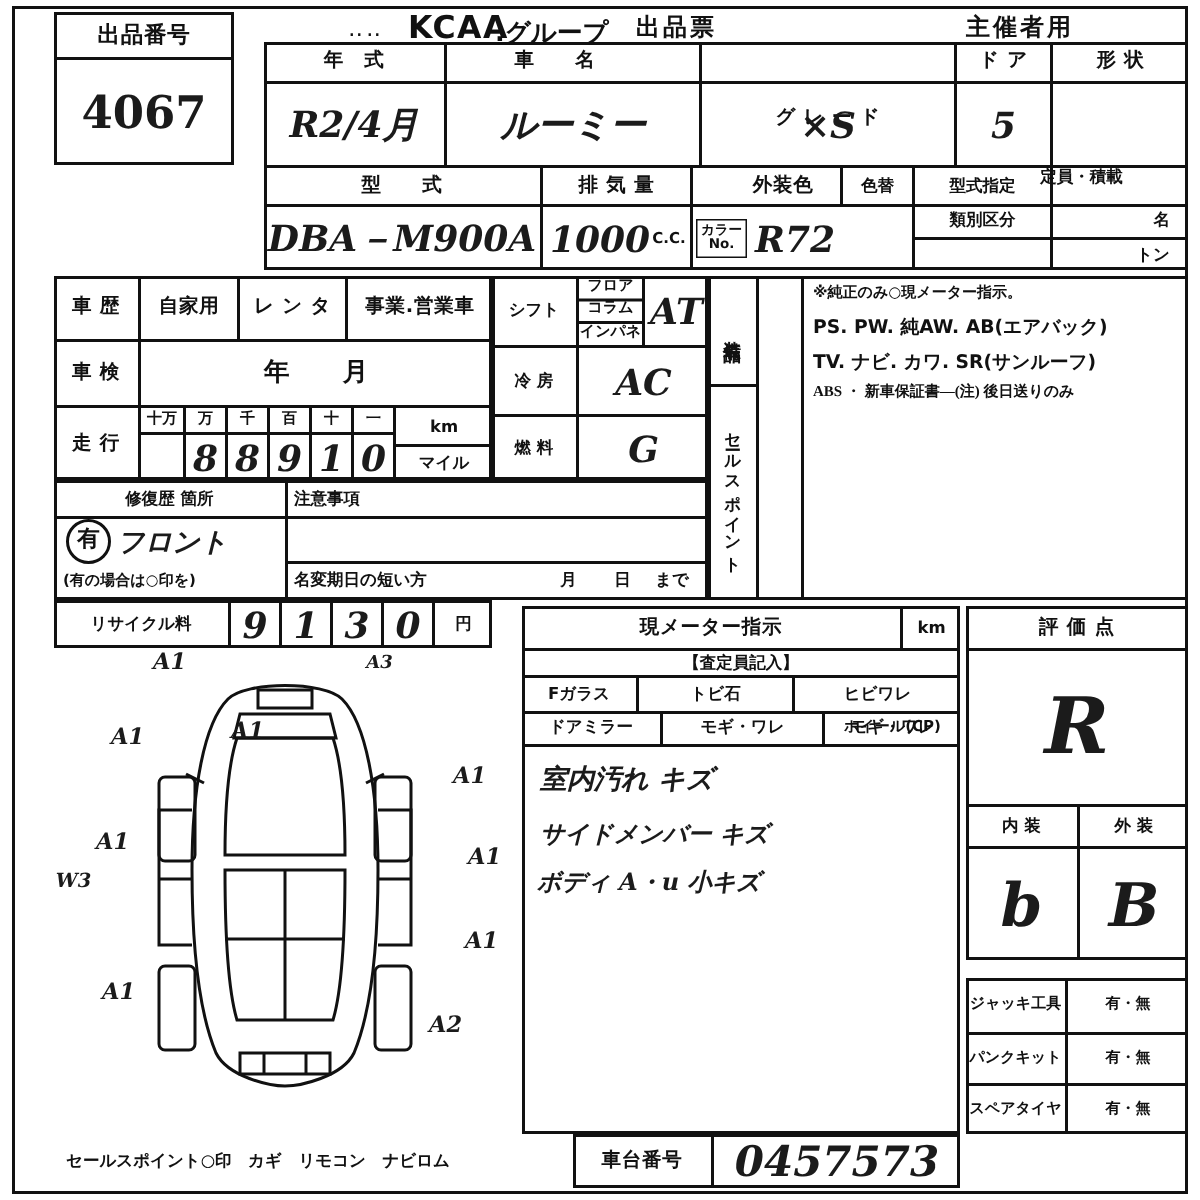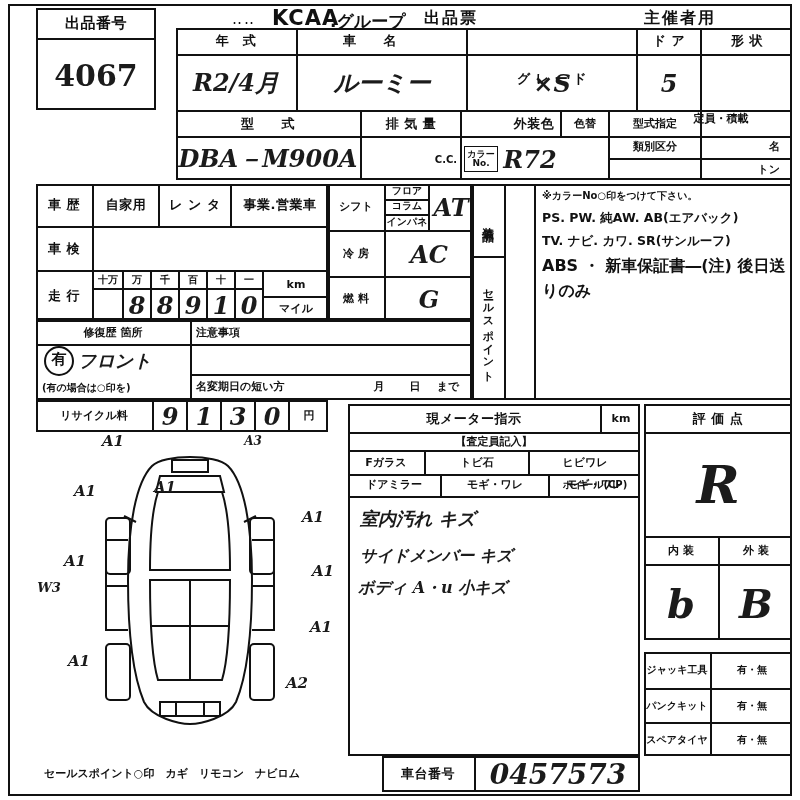--- a/index.html
+++ b/index.html
@@ -109,26 +109,27 @@
   <div class="line" style="left:360px;top:112px;width:2px;height:68px;"></div>
   <div class="line" style="left:460px;top:112px;width:2px;height:68px;"></div>
   <div class="line" style="left:560px;top:112px;width:2px;height:24px;"></div>
   <div class="line" style="left:608px;top:112px;width:2px;height:68px;"></div>
   <div class="line" style="left:700px;top:112px;width:2px;height:68px;"></div>
 
   <div class="line" style="left:608px;top:158px;width:184px;height:2px;"></div>
 
   <div class="abs lbl" style="left:176px;top:112px;width:184px;height:24px;">型　　式</div>
   <div class="abs lbl" style="left:362px;top:112px;width:98px;height:24px;">排 気 量</div>
-  <div class="abs lbl" style="left:462px;top:112px;width:120px;height:24px;margin-left:12px;">外装色</div>
+  <div class="abs lbl" style="left:462px;top:112px;width:120px;height:24px;">外装色</div>
   <div class="abs lbl sm" style="left:562px;top:112px;width:46px;height:24px;">色替</div>
   <div class="abs lbl sm" style="left:610px;top:112px;width:90px;height:24px;">型式指定</div>
   <div class="abs lbl sm" style="left:676px;top:112px;width:90px;height:16px;font-family:Liberation Mono, monospace;">定員・積載</div>
 
   <div class="abs hw mid" style="left:176px;top:138px;width:184px;height:42px;">DBA－M900A</div>
+  <div class="abs hw mid" style="left:362px;top:138px;width:76px;height:42px;">1000</div>
   <div class="abs lbl xs" style="left:432px;top:150px;width:28px;height:20px;">C.C.</div>
   <div class="abs lbl xs" style="left:464px;top:146px;width:34px;height:26px;flex-direction:column;border:1.5px solid #111;line-height:1.0;font-size:9px;">
     <span>カラーNo.</span>
   </div>
   <div class="abs hw mid" style="left:500px;top:138px;width:60px;height:42px;">R72</div>
   <div class="abs lbl sm" style="left:610px;top:136px;width:90px;height:22px;">類別区分</div>
   <div class="abs lbl sm" style="left:610px;top:160px;width:90px;height:20px;"></div>
   <div class="abs lbl sm" style="left:702px;top:136px;width:90px;height:22px;justify-content:flex-end;padding-right:12px;">名</div>
   <div class="abs lbl sm" style="left:702px;top:160px;width:90px;height:20px;justify-content:flex-end;padding-right:12px;">トン</div>
 
@@ -140,20 +141,21 @@
   <div class="line" style="left:36px;top:226px;width:292px;height:2px;"></div>
   <div class="line" style="left:36px;top:270px;width:292px;height:2px;"></div>
   <div class="line" style="left:92px;top:226px;width:2px;height:94px;"></div>
 
   <div class="abs lbl" style="left:36px;top:184px;width:56px;height:42px;">車 歴</div>
   <div class="abs lbl" style="left:94px;top:184px;width:64px;height:42px;">自家用</div>
   <div class="abs lbl" style="left:160px;top:184px;width:70px;height:42px;">レ ン タ</div>
   <div class="abs lbl" style="left:232px;top:184px;width:96px;height:42px;">事業.営業車</div>
 
   <div class="abs lbl" style="left:36px;top:228px;width:56px;height:42px;">車 検</div>
+  <div class="abs lbl" style="left:94px;top:228px;width:234px;height:42px;font-size:17px;">年　　月</div>
 
   <div class="abs lbl" style="left:36px;top:272px;width:56px;height:48px;">走 行</div>
 
   <div class="line" style="left:94px;top:288px;width:168px;height:2px;"></div>
   <div class="line" style="left:122px;top:272px;width:2px;height:48px;"></div>
   <div class="line" style="left:150px;top:272px;width:2px;height:48px;"></div>
   <div class="line" style="left:178px;top:272px;width:2px;height:48px;"></div>
   <div class="line" style="left:206px;top:272px;width:2px;height:48px;"></div>
   <div class="line" style="left:234px;top:272px;width:2px;height:48px;"></div>
   <div class="line" style="left:262px;top:272px;width:2px;height:48px;"></div>
@@ -198,24 +200,24 @@
 
   <div class="bx" style="left:472px;top:184px;width:320px;height:216px;"></div>
   <div class="line" style="left:504px;top:184px;width:2px;height:216px;"></div>
   <div class="line" style="left:534px;top:184px;width:2px;height:216px;"></div>
   <div class="line" style="left:472px;top:256px;width:32px;height:2px;"></div>
 
   <div class="abs vtext" style="left:472px;top:184px;width:32px;height:72px;">装備品</div>
   <div class="abs vtext" style="left:472px;top:258px;width:32px;height:142px;font-size:11px;letter-spacing:1px;">セールスポイント</div>
 
   <div class="abs" style="left:538px;top:186px;width:252px;height:96px;">
-    <div class="notes" style="font-size:10px;">※カラーNo○印をつけて下さい。</div>
+    <div class="notes" style="font-size:10px;">※純正のみ○現メーター指示。</div>
     <div class="notes" style="font-size:12.5px;">PS. PW. 純AW. AB(エアバック)</div>
     <div class="notes" style="font-size:12.5px;">TV. ナビ. カワ. SR(サンルーフ)</div>
-    <div class="notes" style="font-size:16px;">ABS ・ 新車保証書―(注) 後日送りのみ</div>
+    <div class="notes" style="font-size:10px;font-family:Liberation Serif, serif;">ABS ・ 新車保証書―(注) 後日送りのみ</div>
   </div>
 
   <div class="bx" style="left:36px;top:320px;width:436px;height:80px;"></div>
   <div class="line" style="left:190px;top:320px;width:2px;height:80px;"></div>
   <div class="line" style="left:36px;top:344px;width:154px;height:2px;"></div>
   <div class="line" style="left:192px;top:344px;width:280px;height:2px;"></div>
   <div class="line" style="left:192px;top:374px;width:280px;height:2px;"></div>
 
   <div class="abs lbl sm" style="left:36px;top:322px;width:154px;height:22px;">修復歴 箇所</div>
   <div class="abs" style="left:44px;top:348px;width:146px;height:26px;display:flex;align-items:center;">

